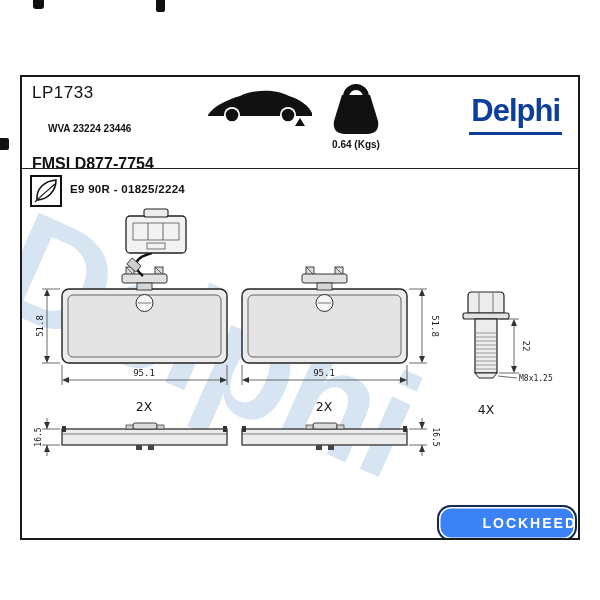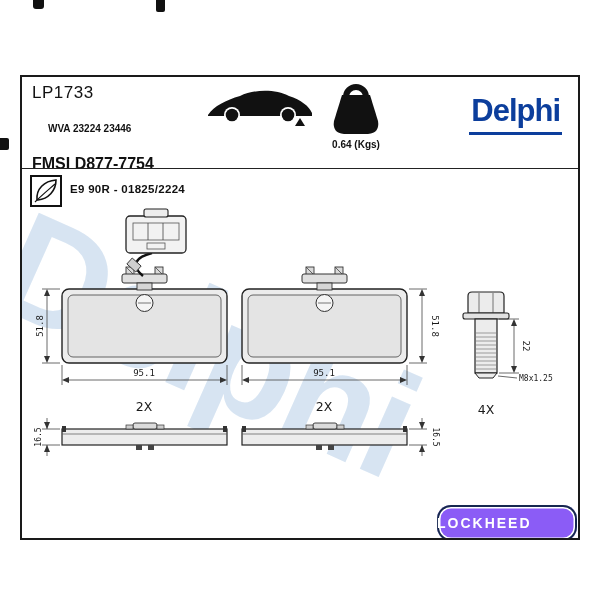--- a/index.html
+++ b/index.html
@@ -25,21 +25,21 @@
         border-bottom:3px solid #0c3e9c;padding:0 2px 3px 2px;}
   .hr{left:0;top:91px;width:100%;height:0;border-top:1.6px solid #222;}
   .leafbox{left:8px;top:98px;width:32px;height:32px;border:2px solid #111;box-sizing:border-box;}
   .homol{left:48px;top:106px;font-weight:bold;font-size:11.5px;letter-spacing:.3px;text-align:center;}
   .draw{position:absolute;left:0;top:0;width:556px;height:461px;z-index:2;}
   .dl{stroke:#444;stroke-width:0.8;}
   svg text.dim{font-family:"DejaVu Sans Mono",monospace;font-size:9px;fill:#1a1a1a;}
   svg text.dims{font-family:"DejaVu Sans Mono",monospace;font-size:8px;fill:#1a1a1a;}
   svg text.qty{font-family:"DejaVu Sans",sans-serif;font-size:12.5px;fill:#1a1a1a;}
   .lockheed{position:absolute;left:415px;top:428px;width:140px;height:36px;z-index:3;
-            background:#8b5cf6;border-radius:14px;display:flex;align-items:center;justify-content:flex-start;
+            background:#3b82f6;border-radius:14px;display:flex;align-items:center;justify-content:flex-end;
             box-shadow:inset 0 0 0 2px #162750, inset 0 0 0 3.5px #ffffff;}
   .lockheed span{color:#fff;font-weight:bold;font-size:14px;letter-spacing:2px;}
 </style>
 </head>
 <body>
 
 <div class="canvas">
 
   <div class="fid" id="fid1"></div>
   <div class="fid" id="fid2"></div>

